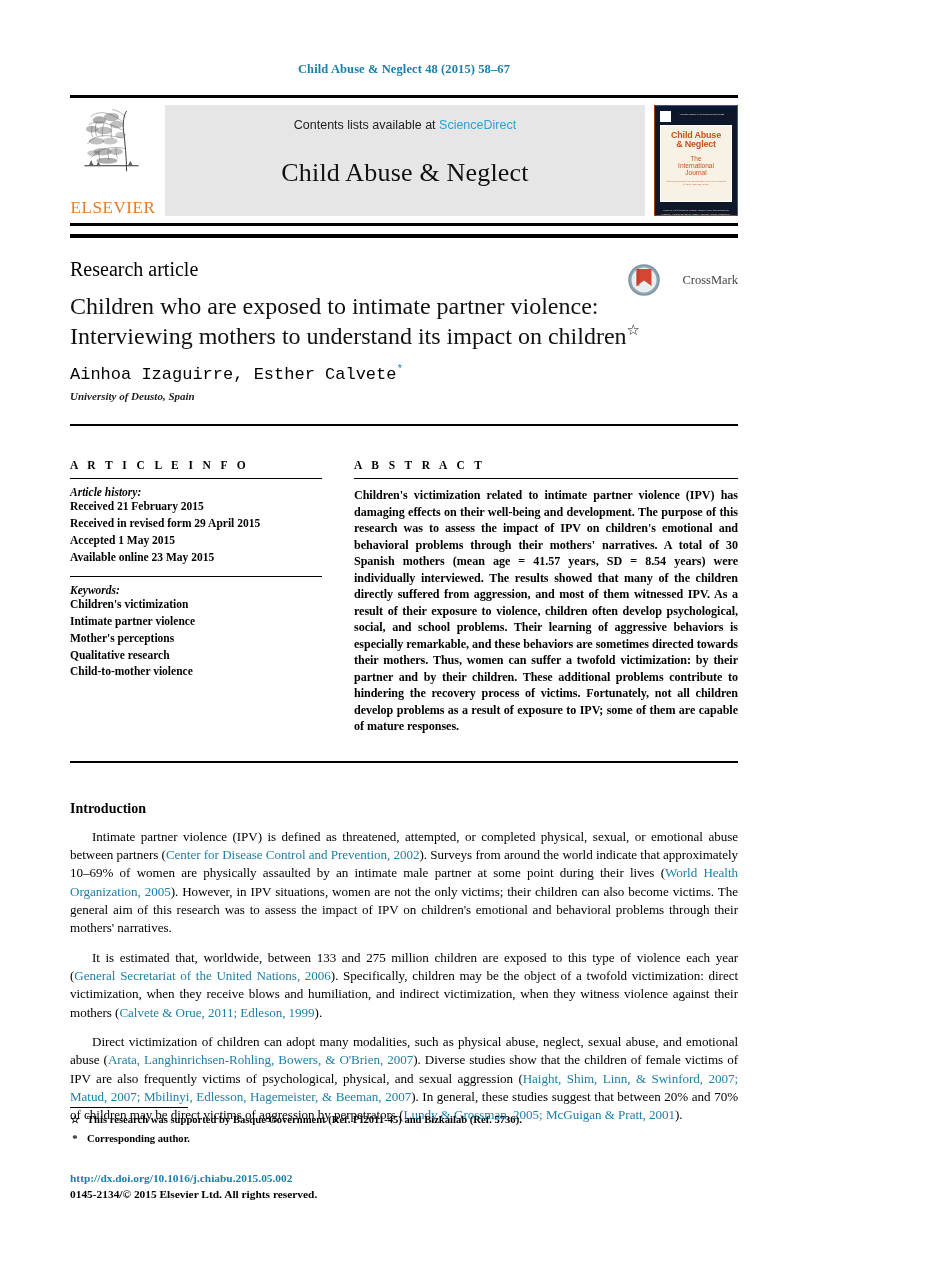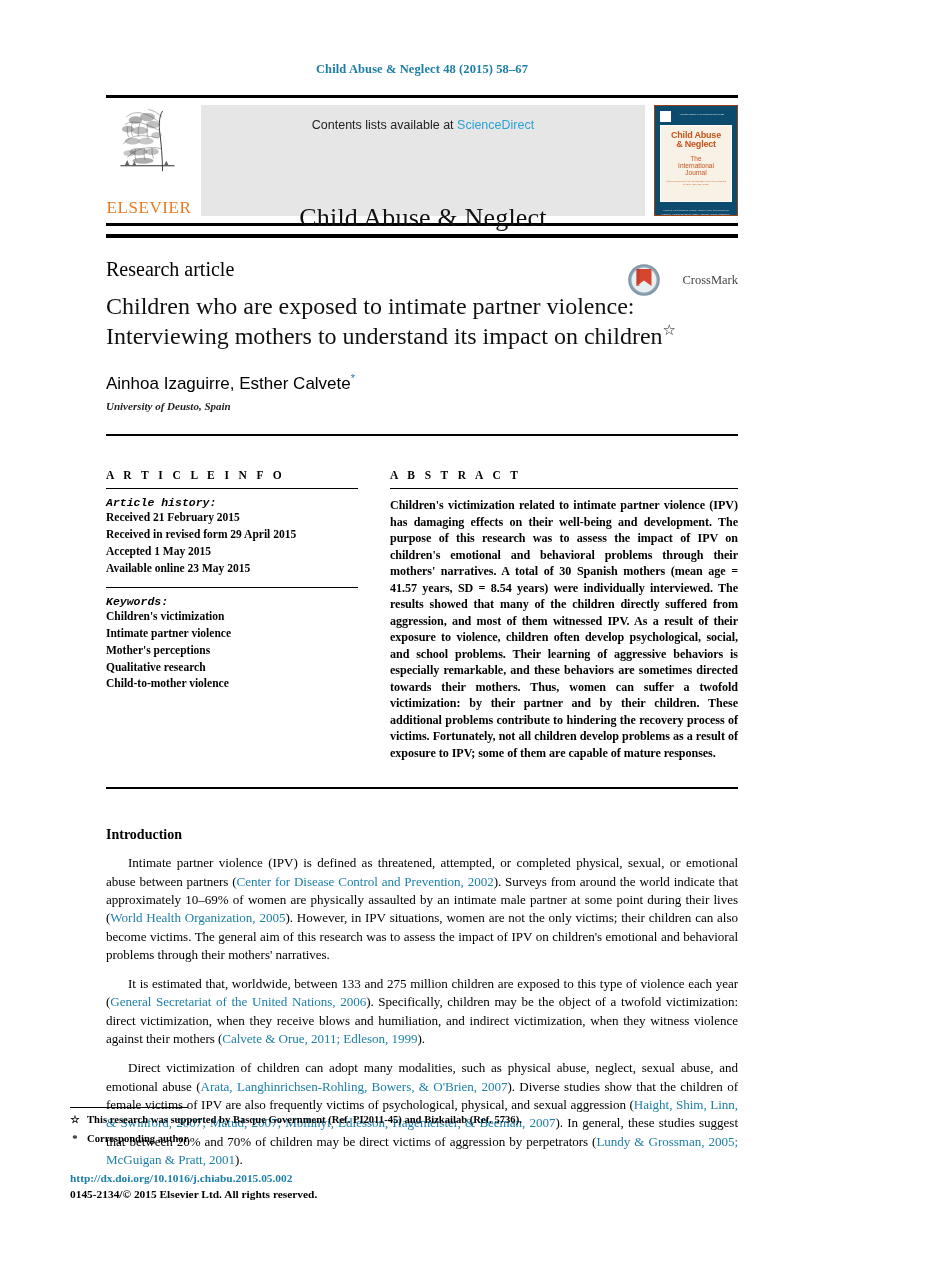--- a/index.html
+++ b/index.html
@@ -2,21 +2,21 @@
 <html><head>
 <meta charset="utf-8">
 <style>
   html,body{margin:0;padding:0;}
   body{
     width:935px;height:1266px;background:#ffffff;
     font-family:"Liberation Serif", serif;
     color:#000;
     -webkit-font-smoothing:antialiased;
   }
-  .page{position:relative;width:808px;height:1266px;box-sizing:border-box;padding-left:36px;}
+  .page{position:relative;width:808px;height:1266px;box-sizing:border-box;}
 
   
   .runhead{
     text-align:center;
     color:#1c7fa8;
     font-family:"Liberation Serif", serif;
     font-weight:bold;
     font-size:12.5px;
     letter-spacing:.1px;
     padding-top:62px;
@@ -45,35 +45,34 @@
     color:#E87B22;
     font-family:"Liberation Serif", serif;
     font-size:17px;letter-spacing:.6px;
     line-height:1;
     margin-top:1px;
   }
   .sd-box{
     flex:1 1 auto;background:#e6e6e6;
     display:flex;flex-direction:column;align-items:center;
     padding-top:13px;
-    gap:45px;
   }
   .sd-line{
     font-family:"Liberation Sans", sans-serif;
     font-size:12.5px;color:#222;
   }
   .sd-link{color:#2aa3d6;}
   .journal-name{
     margin-top:26px;
     font-family:"Liberation Serif", serif;
     font-size:26px;color:#111;
     letter-spacing:.2px;
   }
   .cover{
-    width:84px;flex:0 0 84px;background:#0c4a6e;
+    width:84px;flex:0 0 84px;background:#0f172a;
     border:1px solid #9b4010;box-sizing:border-box;
     padding:5px 5px 4px 5px;
     display:flex;flex-direction:column;
   }
   .cover-top{display:flex;justify-content:space-between;align-items:flex-start;}
   .cover-topbar{font-size:2.6px;color:#fff4e8;line-height:1.25;text-align:center;flex:1;padding-top:2px;}
   .cover-elsbox{width:9px;height:9px;background:#fff;border:.5px solid #fff;}
   .cover-panel{
     margin-top:3px;background:#F7F1E6;border:1px solid #fff;
     flex:0 0 auto;height:70px;
@@ -100,22 +99,22 @@
     font-family:"Liberation Serif", serif;
     font-size:20px;font-weight:normal;margin-top:20px;
   }
   .title{
     font-family:"Liberation Serif", serif;
     font-size:24px;line-height:1.22;margin-top:11px;
     max-width:660px;font-weight:normal;color:#111;
   }
   .dagger{font-size:15px;vertical-align:super;}
   .authors{
-    font-family:Liberation Sans, sans-serif;
-    font-size:17px;margin-top:20px;
+    font-family:Liberation Mono, monospace;
+    font-size:17px;margin-top:11px;
   }
   .aster{color:#1c7fa8;vertical-align:super;font-size:11px;}
   .affil{
     font-family:"Liberation Serif", serif;
     font-style:italic;font-weight:bold;font-size:11px;margin-top:7px;color:#222;
   }
   .crossmark{
     position:absolute;right:0;top:30px;
     display:flex;align-items:center;gap:22px;
   }
@@ -124,21 +123,21 @@
   
   .rule-med{border-top:2px solid #000;margin:22px 70px 0 70px;}
   .infowrap{margin:16px 70px;display:flex;gap:32px;padding-top:17px;}
   .col-info{width:252px;flex:0 0 252px;}
   .col-abs{flex:1 1 auto;}
   .sechead{
     font-family:"Liberation Serif", serif;
     font-weight:bold;font-size:11.5px;letter-spacing:3.4px;
   }
   .hairline{border-top:1.6px solid #000;margin-top:7px;}
-  .meta-label{font-style:italic;font-weight:bold;font-size:11.5px;margin-top:7px;font-family:Liberation Mono, monospace;}
+  .meta-label{font-style:italic;font-weight:bold;font-size:11.5px;margin-top:7px;}
   .meta-line{font-size:11.5px;line-height:1.46;font-weight:bold;}
   .kw-sep{border-top:1.3px solid #000;margin-top:11px;}
   .abs-body{
     font-size:12.1px;line-height:1.365;text-align:justify;
     font-weight:bold;margin-top:8px;letter-spacing:-.05px;
   }
   .abs-copy{
     text-align:right;font-size:12px;font-weight:bold;margin-top:13px;
   }
 

